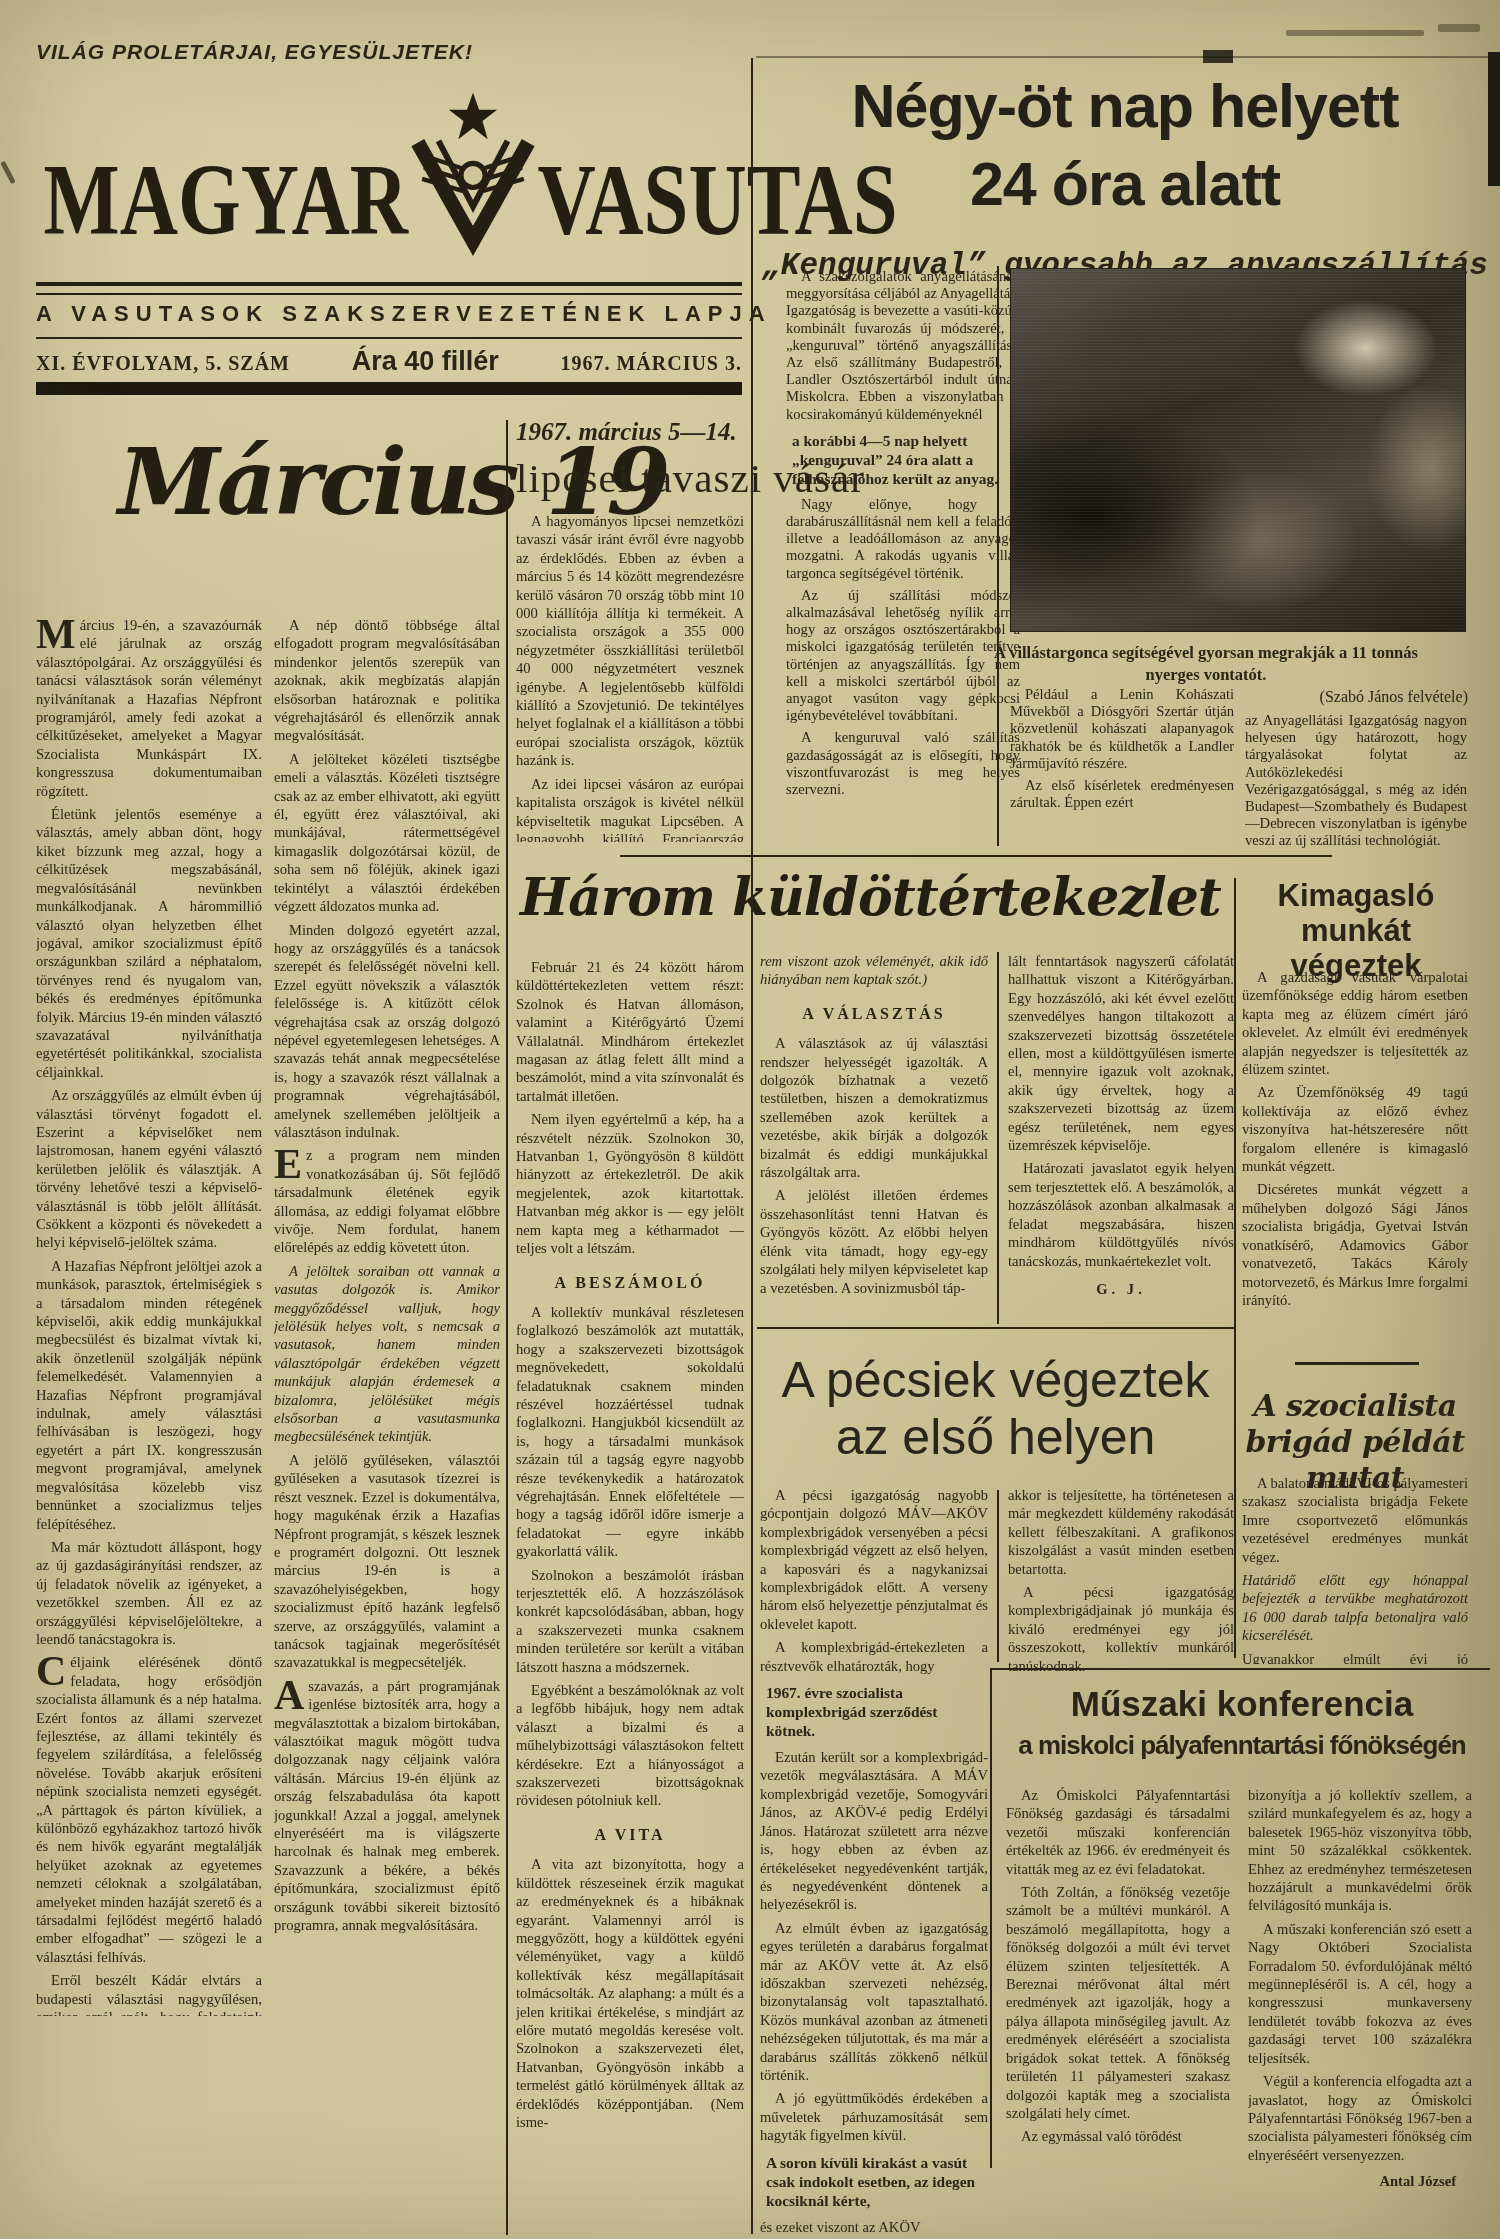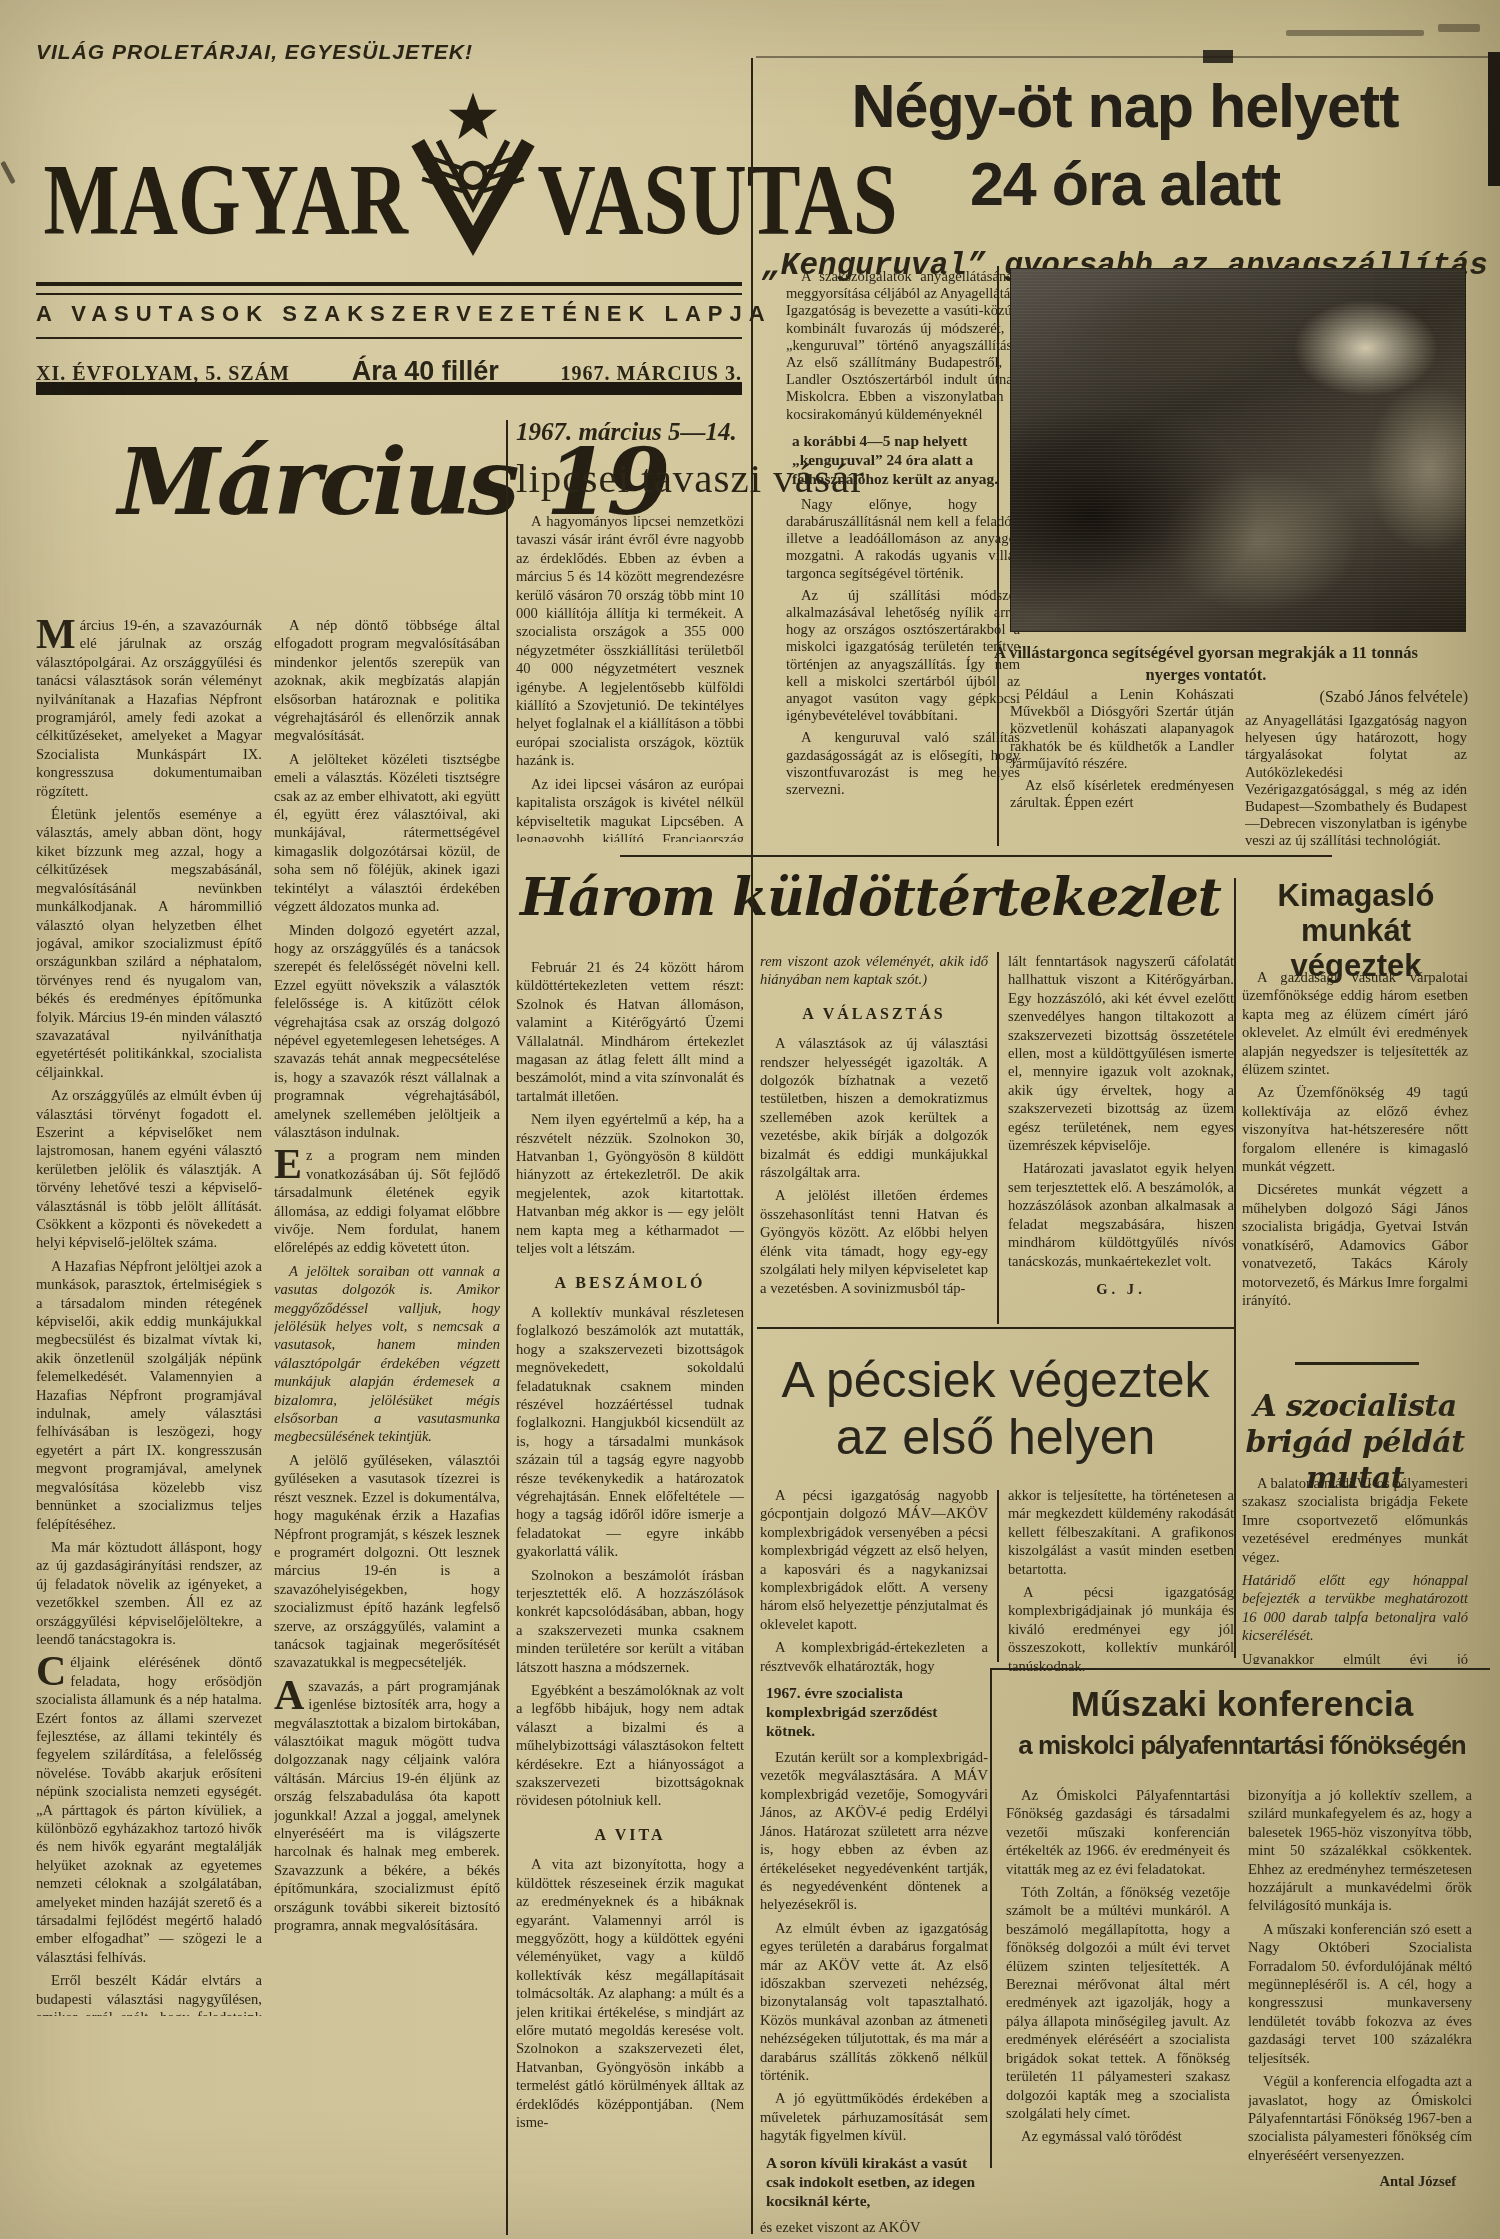--- a/index.html
+++ b/index.html
@@ -104,21 +104,21 @@
           <path d="M139,106 L92,120" stroke-width="5"></path>
           <circle cx="80" cy="102" r="14" fill="#cfc49b" stroke-width="6"></circle>
         </g>
       </svg>
       <span class="mast-word">VASUTAS</span>
     </div>
   </div>
   <div class="dbl" style="left:36px;top:282px;width:706px;"></div>
   <div class="abs subtt" style="left:36px;top:301px;width:706px;">A VASUTASOK SZAKSZERVEZETÉNEK LAPJA</div>
   <div class="hr" style="left:36px;top:337px;width:706px;"></div>
-  <div class="abs inforow" style="left:36px;top:356px;width:706px;">
+  <div class="abs inforow" style="left:36px;top:346px;width:706px;">
     <span class="inf-l">XI. ÉVFOLYAM, 5. SZÁM</span>
     <span class="inf-c">Ára 40 fillér</span>
     <span class="inf-r">1967. MÁRCIUS 3.</span>
   </div>
   <div class="bigbar" style="left:36px;top:382px;width:706px;"></div>
 
   <div class="hr" style="left:756px;top:56px;width:732px;opacity:.5;"></div>
   <div class="abs hl-sans kenguru-h" style="left:762px;top:74px;width:726px;">Négy-öt nap helyett</div>
   <div class="abs hl-sans kenguru-h" style="left:762px;top:152px;width:726px;">24 óra alatt</div>
   <div class="abs kenguru-sub" style="left:762px;top:248px;width:726px;">„Kenguruval” gyorsabb az anyagszállítás</div>

